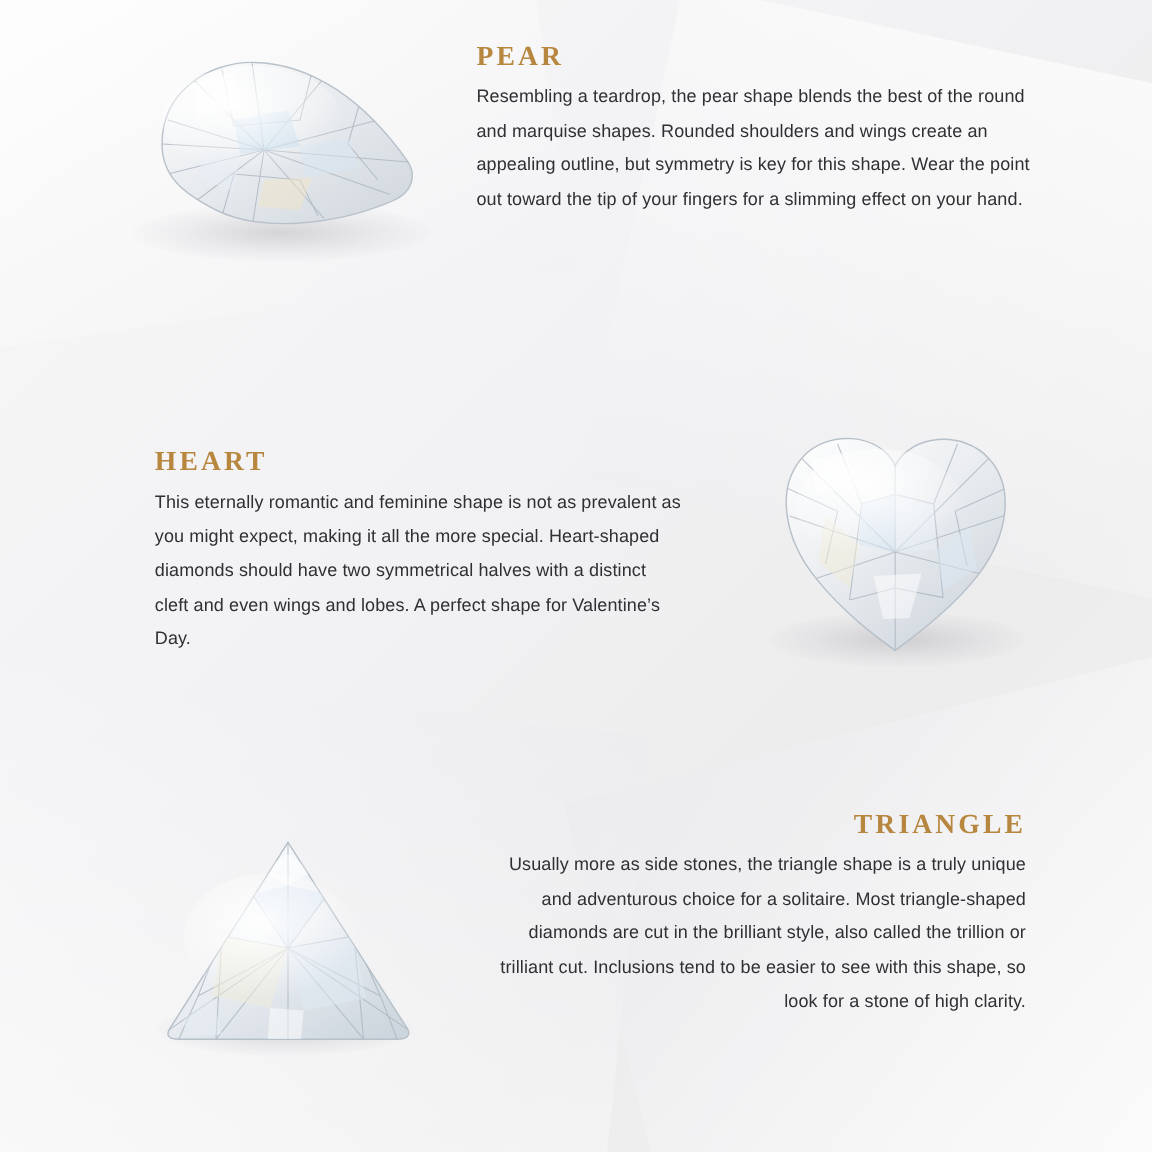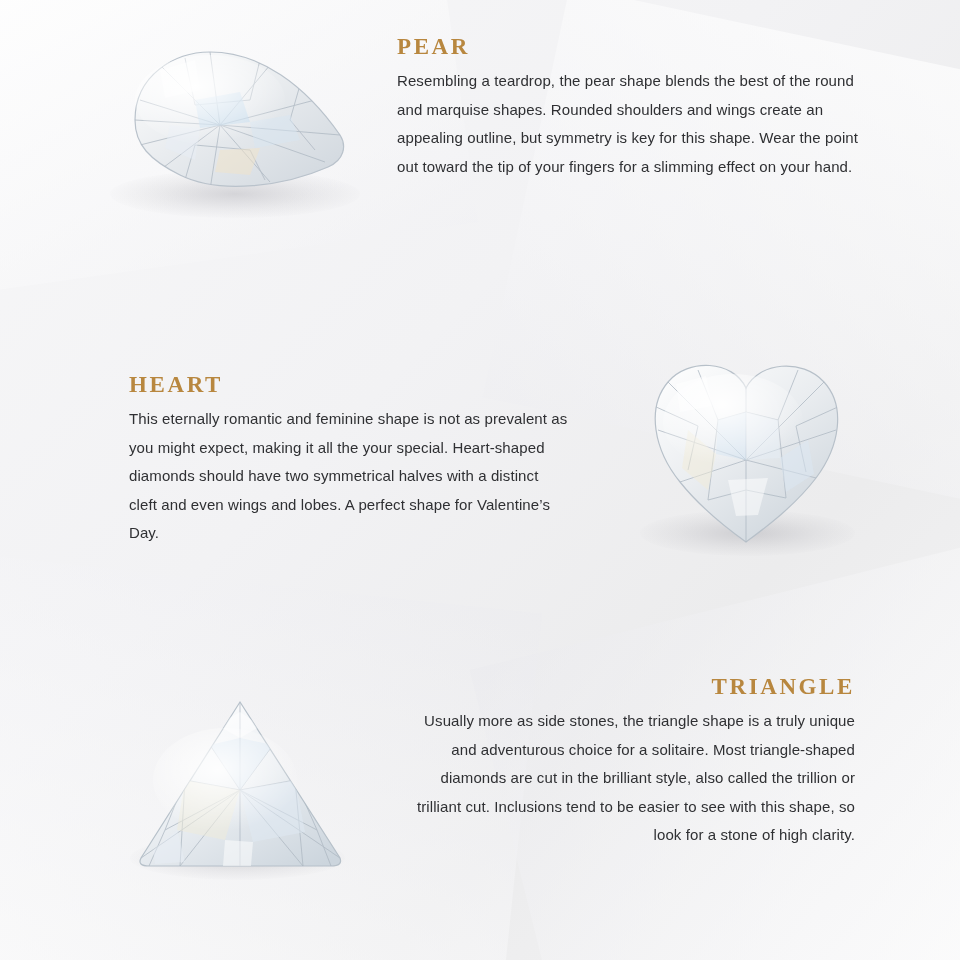--- a/index.html
+++ b/index.html
@@ -211,21 +211,21 @@
         <polygon points="152,108 180,90 186,124 158,142" fill="#dbe8f4"></polygon>
         <polygon points="100,130 140,128 130,165 108,166" fill="#ffffff"></polygon>
         <polygon points="48,34 78,26 84,56 52,62" fill="#ffffff"></polygon>
       </g>
       <ellipse cx="105" cy="72" rx="70" ry="48" fill="url(#hgl)"></ellipse>
     </svg>
   </div>
 
   <div class="section" id="heart-section">
     <h2 class="section-title">HEART</h2>
-    <p class="section-body">This eternally romantic and feminine shape is not as prevalent as you might expect, making it all the your special. Heart-shaped diamonds should have two symmetrical halves with a distinct cleft and even wings and lobes. A perfect shape for Valentine’s Day.</p>
+    <p class="section-body">This eternally romantic and feminine shape is not as prevalent as you might expect, making it all the more special. Heart-shaped diamonds should have two symmetrical halves with a distinct cleft and even wings and lobes. A perfect shape for Valentine’s Day.</p>
   </div>
 
   <div class="gem-shadow" id="tri-shadow"></div>
   <div class="gem" id="tri-gem">
     <svg viewBox="0 0 230 195" width="230" height="195">
       <defs>
         <linearGradient id="tg" x1="0.2" y1="0" x2="0.9" y2="1">
           <stop offset="0%" stop-color="#ffffff"></stop>
           <stop offset="50%" stop-color="#e9edf1"></stop>
           <stop offset="100%" stop-color="#ccd5dd"></stop>

